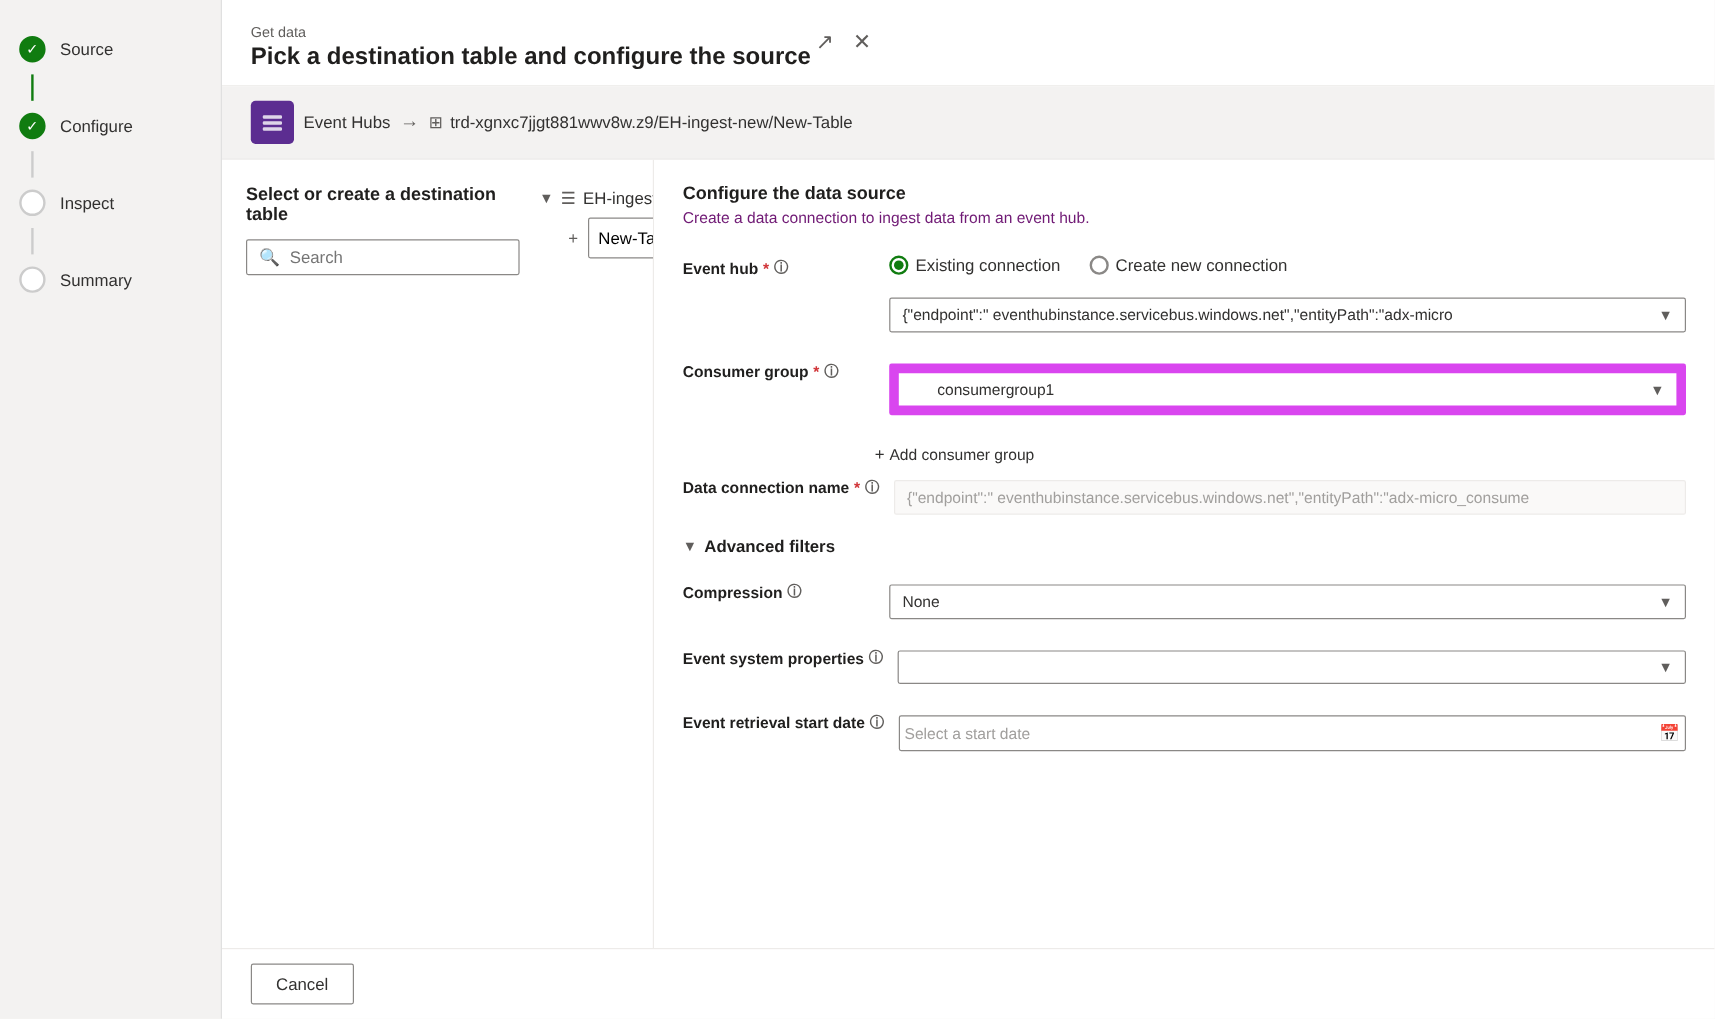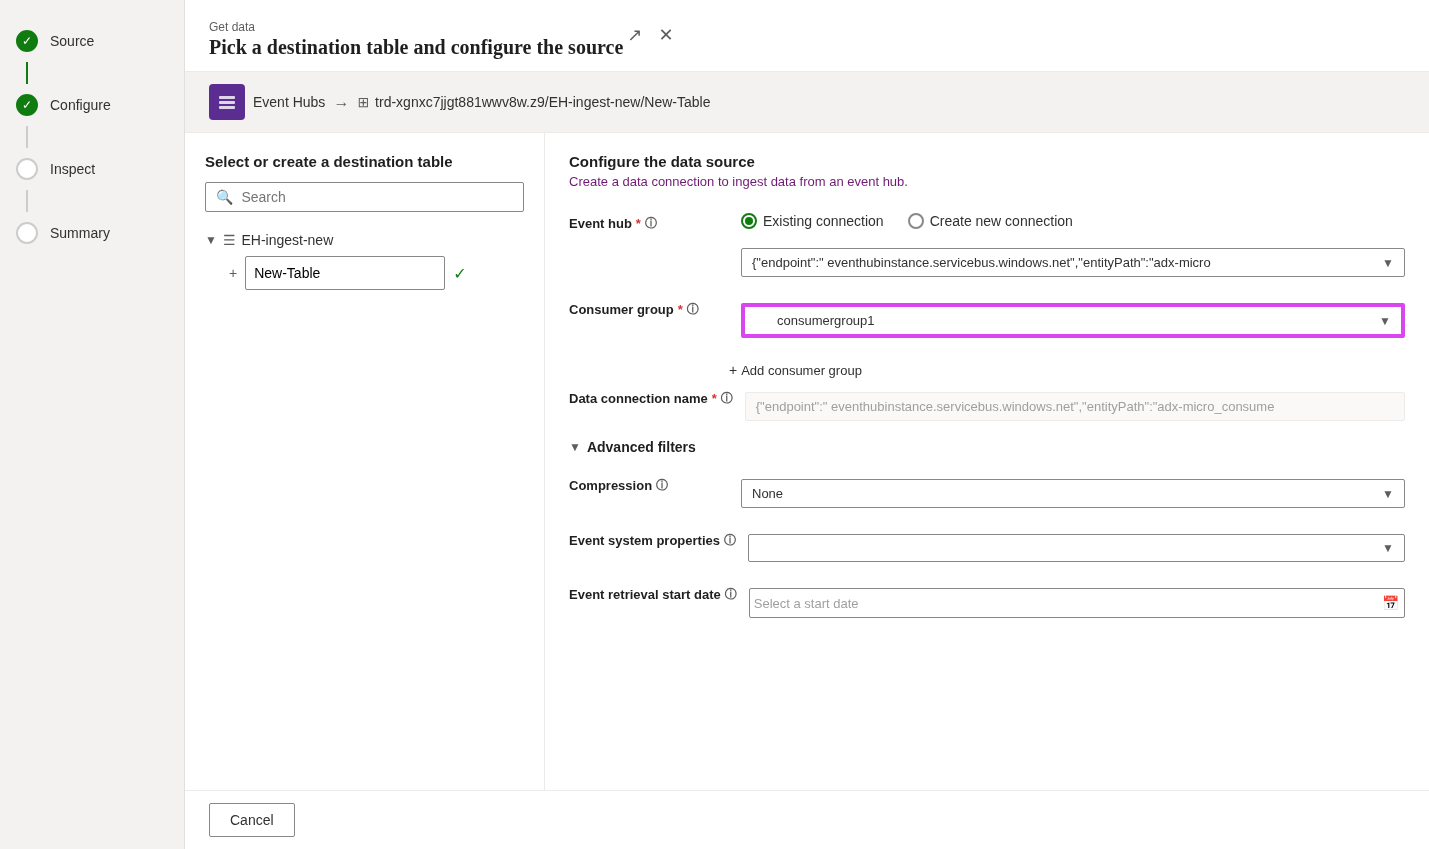--- a/index.html
+++ b/index.html
@@ -78,21 +78,20 @@
     }
     .header-left .get-data-label {
       font-size: 12px;
       color: #605e5c;
       margin-bottom: 2px;
     }
     .header-left .page-title {
       font-size: 20px;
       font-weight: 600;
       color: #201f1e;
-      font-family: Liberation Serif, serif;
     }
     .header-actions {
       display: flex;
       gap: 8px;
       align-items: center;
     }
     .header-icon-btn {
       background: none;
       border: none;
       cursor: pointer;
@@ -151,21 +150,20 @@
       overflow: hidden;
       gap: 0;
     }
 
     
     .left-panel {
       width: 360px;
       padding: 20px;
       border-right: 1px solid #edebe9;
       display: flex;
-      flex-direction: column;
       gap: 16px;
       overflow-y: auto;
     }
     .panel-title {
       font-size: 15px;
       font-weight: 600;
       color: #201f1e;
       margin-bottom: 12px;
     }
     .search-box {
@@ -322,21 +320,21 @@
       font-size: 13px;
       color: #323130;
       background: white;
       display: flex;
       align-items: center;
       justify-content: space-between;
       cursor: pointer;
       margin-top: 8px;
     }
     .dropdown.error-border {
-      border: 4px solid #d946ef;
+      border: 8px solid #d946ef;
       padding-left: 32px;
     }
     .dropdown-text {
       flex: 1;
       overflow: hidden;
       text-overflow: ellipsis;
       white-space: nowrap;
       font-size: 13px;
     }
     .dropdown-chevron {

